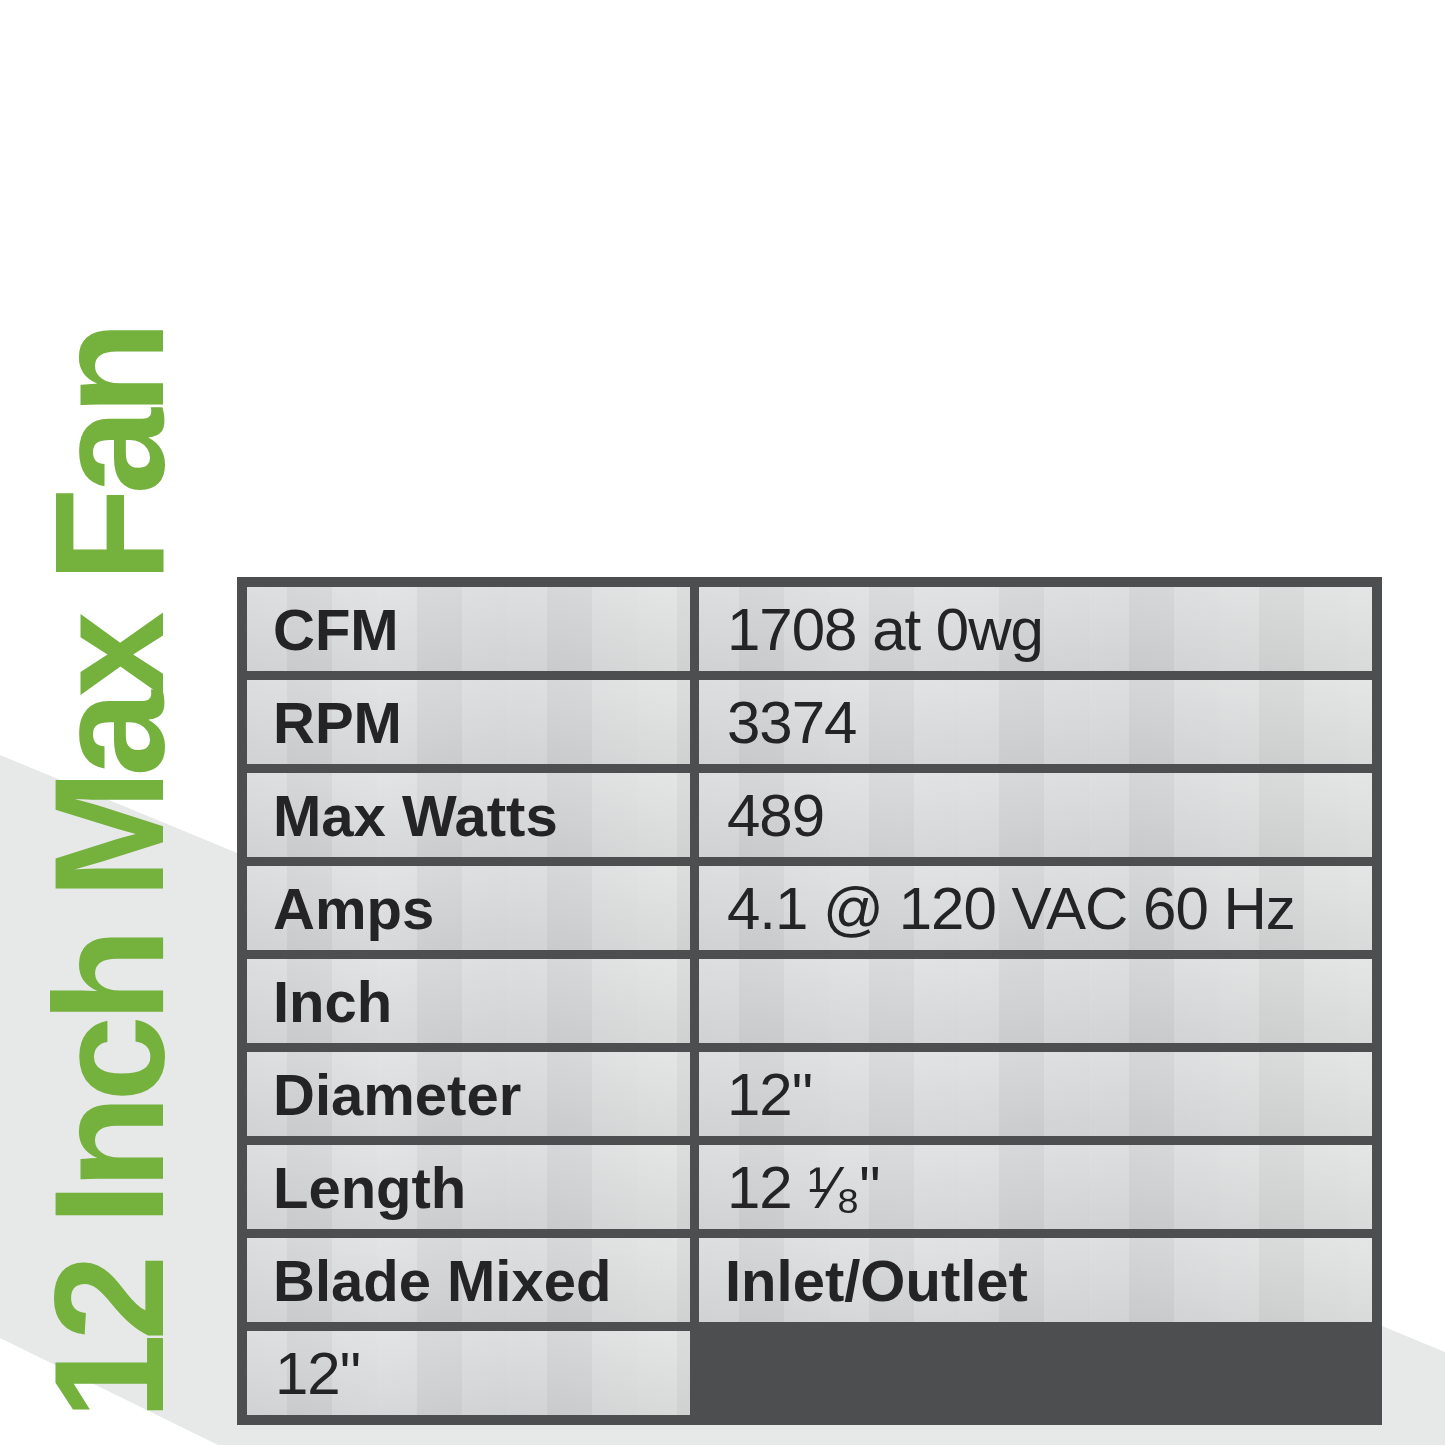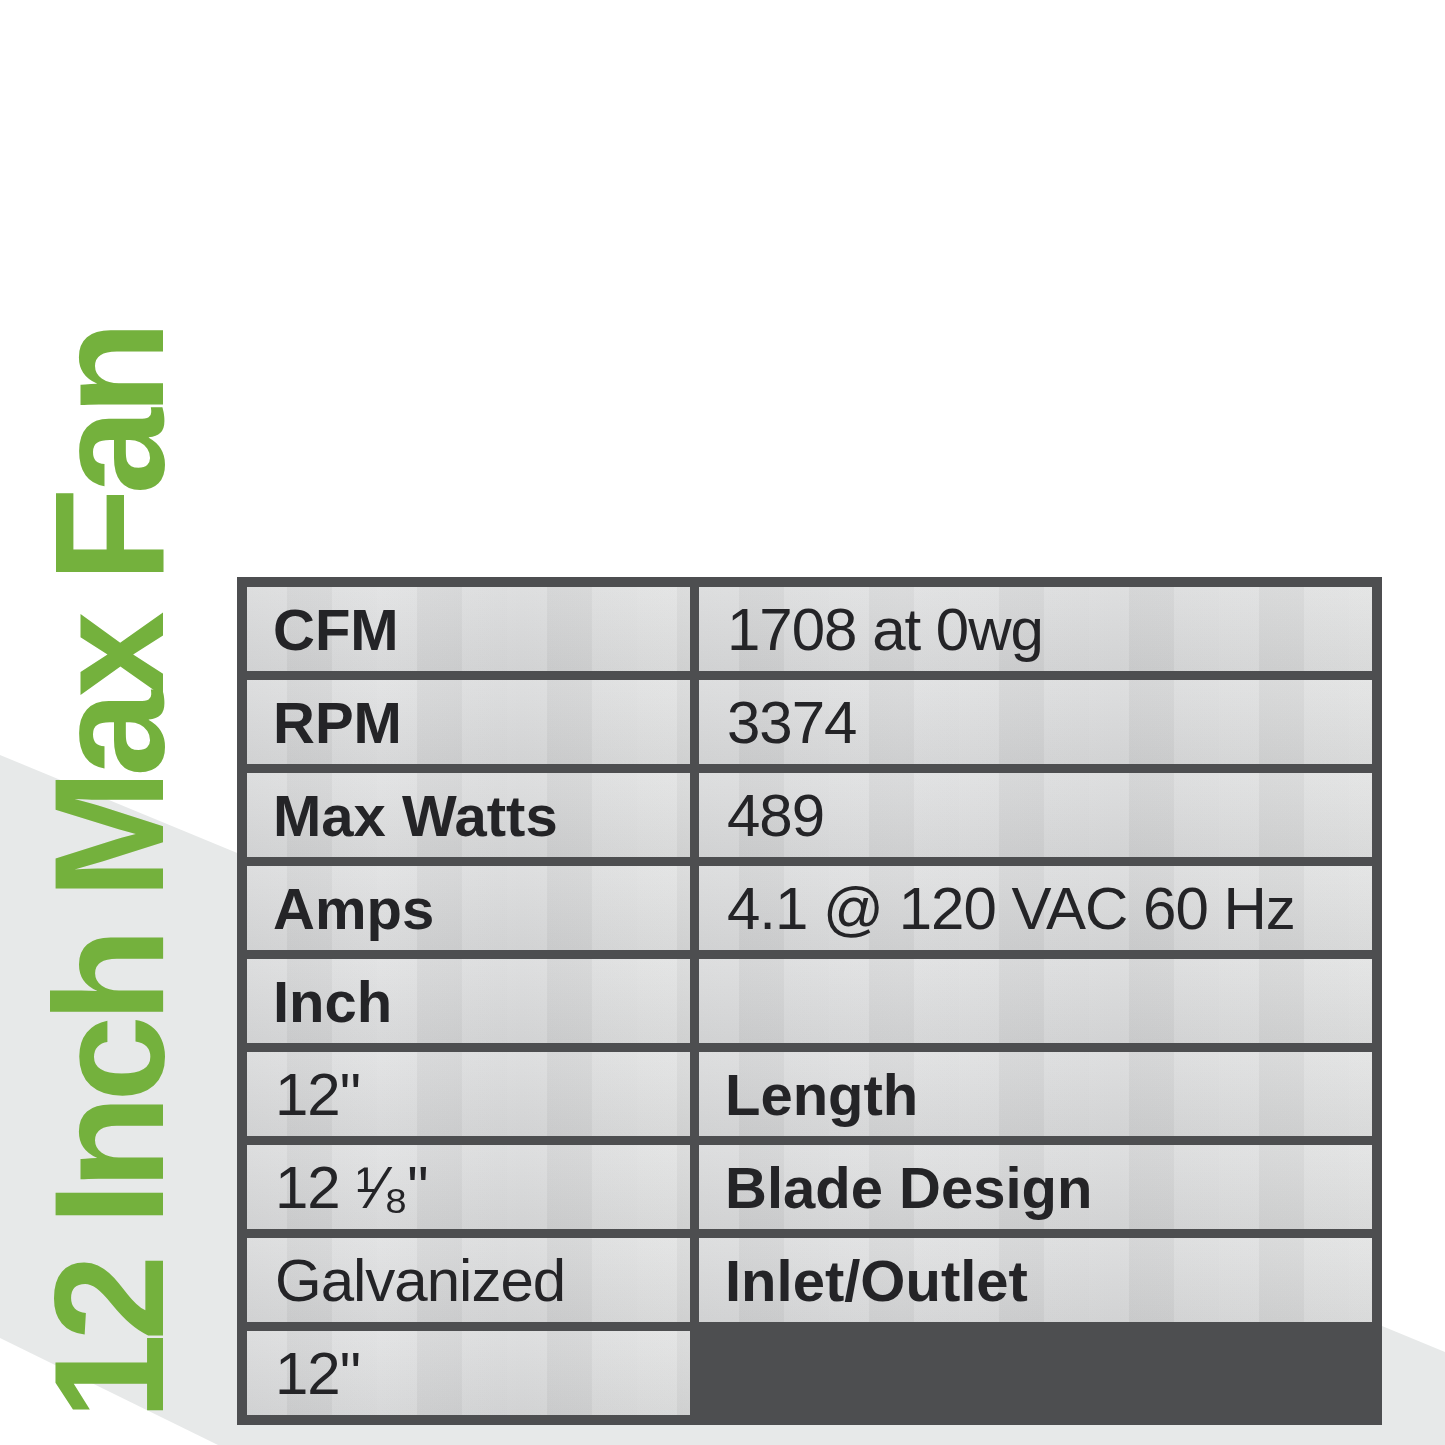--- a/index.html
+++ b/index.html
@@ -88,24 +88,24 @@
 
   <div class="cell label">Max Watts</div>
   <div class="cell value">489</div>
 
   <div class="cell label">Amps</div>
   <div class="cell value">4.1 @ 120 VAC 60 Hz</div>
 
   <div class="cell label">Inch</div>
   <div class="cell value"></div>
 
+  <div class="cell label">Diameter</div>
   <div class="cell value">12"</div>
 
   <div class="cell label">Length</div>
   <div class="cell value">12 ¹⁄₈"</div>
 
-  <div class="cell label">Blade Design</div>
+  <div class="cell label">Blade Mixed</div>
 
-  <div class="cell value">Galvanized</div>
 
   <div class="cell label">Inlet/Outlet</div>
   <div class="cell value">12"</div>
 </div>
 
 </body></html>

